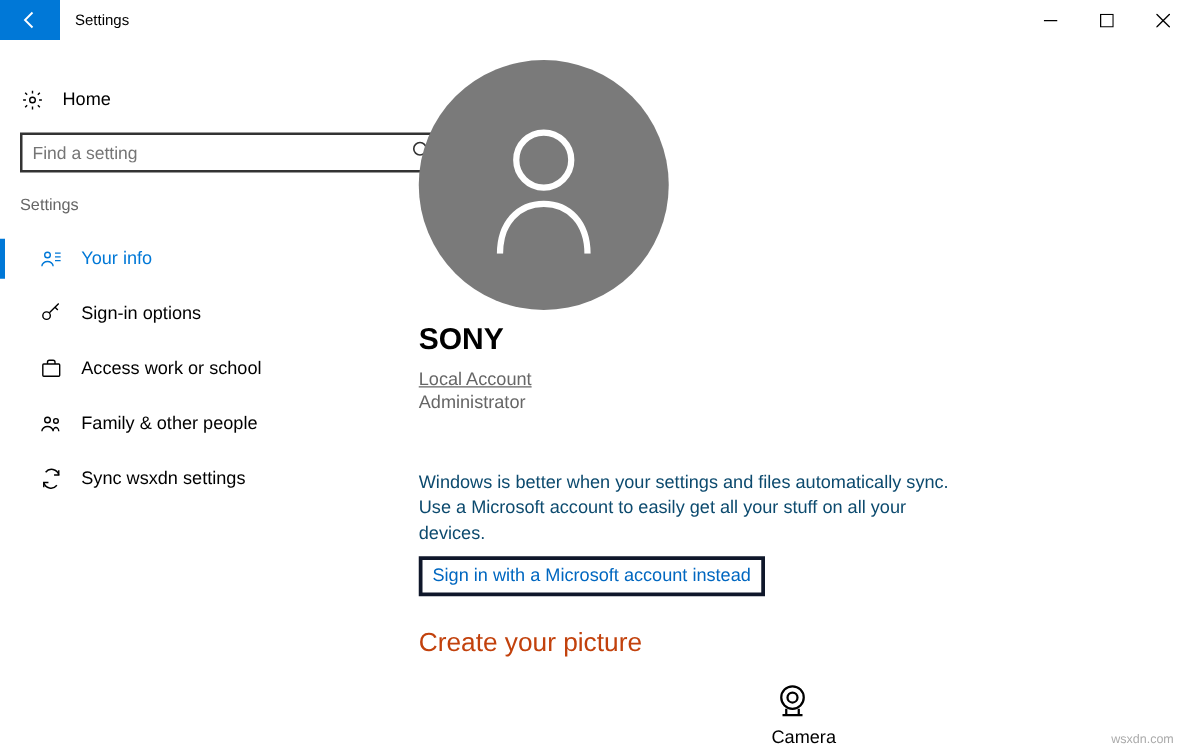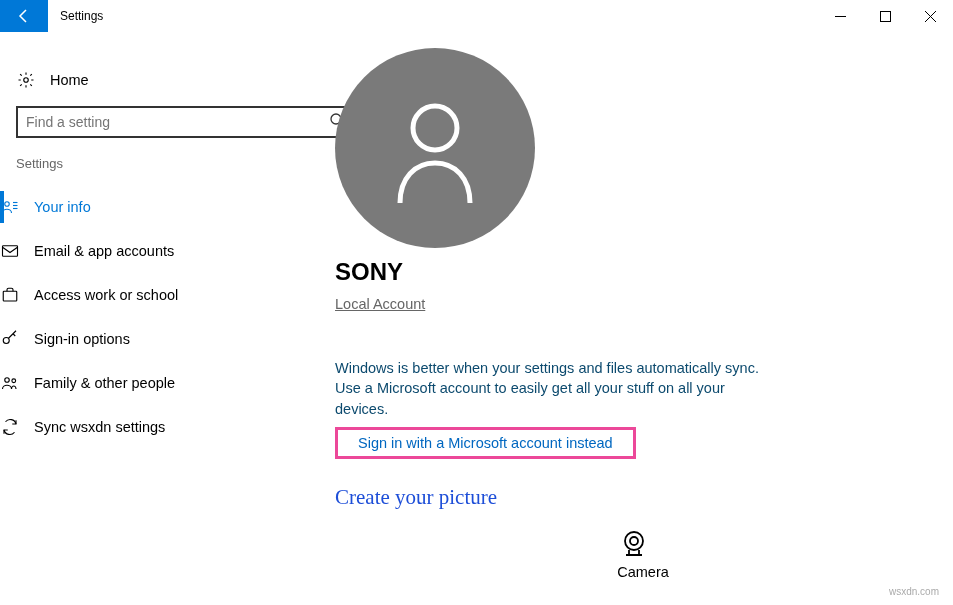--- a/index.html
+++ b/index.html
@@ -20,39 +20,39 @@
     .home-row .icon { width: 20px; display: flex; justify-content: center; }
     .home-row .label { margin-left: 14px; font-size: 14.5px; color: #000; }
 
     .search-box { margin-top: 6px; width: 339px; height: 32px; border: 2px solid #333; display: flex; align-items: center; padding: 0 8px; }
     .search-box input { flex: 1; border: none; outline: none; font-size: 14px; background: transparent; }
     .search-box .search-icon { width: 16px; height: 16px; }
 
     .section-header { margin-top: 18px; font-size: 13px; color: #666; }
 
     .nav-list { margin-top: 14px; }
-    .nav-item { display: flex; align-items: center; height: 44px; cursor: pointer; margin-left: -16px; padding-left: 0; }
+    .nav-item { display: flex; align-items: center; height: 44px; cursor: pointer; margin-left: -16px; padding-left: 31px; }
     .nav-item.selected { color: #0078d7; position: relative; }
     .nav-item.selected::before { content: ""; position: absolute; left: 0; top: 6px; bottom: 6px; width: 4px; background: #0078d7; }
     .nav-item .icon { width: 20px; display: flex; justify-content: center; }
     .nav-item .label { margin-left: 14px; font-size: 14.5px; }
     .nav-item:not(.selected) { color: #000; }
     .nav-item:not(.selected) svg { stroke: #000; }
     .nav-item.selected svg { stroke: #0078d7; }
 
     
     .main { position: absolute; left: 335px; top: 48px; right: 20px; }
     .avatar { width: 200px; height: 200px; border-radius: 50%; background: #7a7a7a; display: flex; align-items: center; justify-content: center; }
     .username { margin-top: 10px; font-size: 24px; font-weight: 600; color: #000; }
     .account-type { font-size: 14.5px; color: #666; margin-top: 10px; text-decoration: underline; }
     .admin-label { font-size: 14.5px; color: #666; margin-top: 2px; }
     .sync-text { margin-top: 46px; font-size: 14.5px; color: #0c4a6e; max-width: 430px; line-height: 1.4; }
-    .ms-link-box { margin-top: 8px; border: 3px solid #ec4899; display: inline-block; padding: 4px 20px; }
+    .ms-link-box { margin-top: 8px; border: 3px solid #0f172a; display: inline-block; padding: 4px 8px; }
     .ms-link { color: #0067c0; font-size: 14.5px; cursor: pointer; }
-    .section-title { margin-top: 26px; font-size: 21px; color: #1d4ed8; font-family: Liberation Serif, serif; }
+    .section-title { margin-top: 26px; font-size: 21px; color: #c2410c; }
     .camera-row { margin-top: 18px; display: flex; align-items: center; cursor: pointer; flex-direction: column; }
     .camera-row .cam-icon { width: 32px; height: 32px; }
     .camera-row .cam-label { margin-left: 18px; font-size: 14.5px; color: #000; }
 
     .watermark { position: absolute; bottom: 8px; right: 14px; font-size: 10px; color: #aaa; }
   </style>
 </head>
 <body>
 
 <div class="titlebar">
@@ -114,43 +114,34 @@
             <line x1="16" y1="6" x2="22" y2="6"></line>
             <line x1="16" y1="10" x2="22" y2="10"></line>
             <line x1="16" y1="14" x2="22" y2="14"></line>
           </svg>
       </span>
       <span class="label">Your info</span>
     </div>
     <div class="nav-item">
       <span class="icon">
         <svg width="18" height="18" viewBox="0 0 24 24" fill="none" stroke-width="1.5">
-            <rect x="2" y="5" width="20" height="14" rx="1"></rect>
-            <path d="M2 7l10 7 10-7"></path>
+            <circle cx="7" cy="14" r="4"></circle>
+            <path d="M10 11L20 1M16 5l3 3"></path>
           </svg>
       </span>
-      <span class="label">Email &amp; app accounts</span>
+      <span class="label">Sign-in options</span>
     </div>
     <div class="nav-item">
       <span class="icon">
         <svg width="18" height="18" viewBox="0 0 24 24" fill="none" stroke-width="1.5">
             <rect x="3" y="7" width="18" height="13" rx="1"></rect>
             <path d="M8 7V5a2 2 0 012-2h4a2 2 0 012 2v2"></path>
           </svg>
       </span>
       <span class="label">Access work or school</span>
-    </div>
-    <div class="nav-item">
-      <span class="icon">
-        <svg width="18" height="18" viewBox="0 0 24 24" fill="none" stroke-width="1.5">
-            <circle cx="7" cy="14" r="4"></circle>
-            <path d="M10 11L20 1M16 5l3 3"></path>
-          </svg>
-      </span>
-      <span class="label">Sign-in options</span>
     </div>
     <div class="nav-item">
       <span class="icon">
         <svg width="18" height="18" viewBox="0 0 24 24" fill="none" stroke-width="1.5">
             <circle cx="8" cy="8" r="3"></circle>
             <circle cx="17" cy="9" r="2.5"></circle>
             <path d="M2 20c0-3 3-5 6-5s6 2 6 5M14 20c0-2 1.5-4 3-4s3 2 3 4"></path>
           </svg>
       </span>
       <span class="label">Family &amp; other people</span>
@@ -169,20 +160,21 @@
 
 <div class="main">
   <div class="avatar">
     <svg width="100" height="110" viewBox="0 0 100 110" fill="none" stroke="#fff" stroke-width="5">
       <circle cx="50" cy="35" r="22"></circle>
       <path d="M15 110c0-25 15-40 35-40s35 15 35 40"></path>
     </svg>
   </div>
   <div class="username">SONY</div>
   <div class="account-type">Local Account</div>
+  <div class="admin-label">Administrator</div>
   <div class="sync-text">Windows is better when your settings and files automatically sync. Use a Microsoft account to easily get all your stuff on all your devices.</div>
   <div class="ms-link-box">
     <span class="ms-link">Sign in with a Microsoft account instead</span>
   </div>
   <div class="section-title">Create your picture</div>
   <div class="camera-row">
     <span>
       <svg class="cam-icon" viewBox="0 0 32 32" fill="none" stroke="#000" stroke-width="1.8">
         <circle cx="16" cy="13" r="9"></circle>
         <circle cx="16" cy="13" r="4"></circle>

